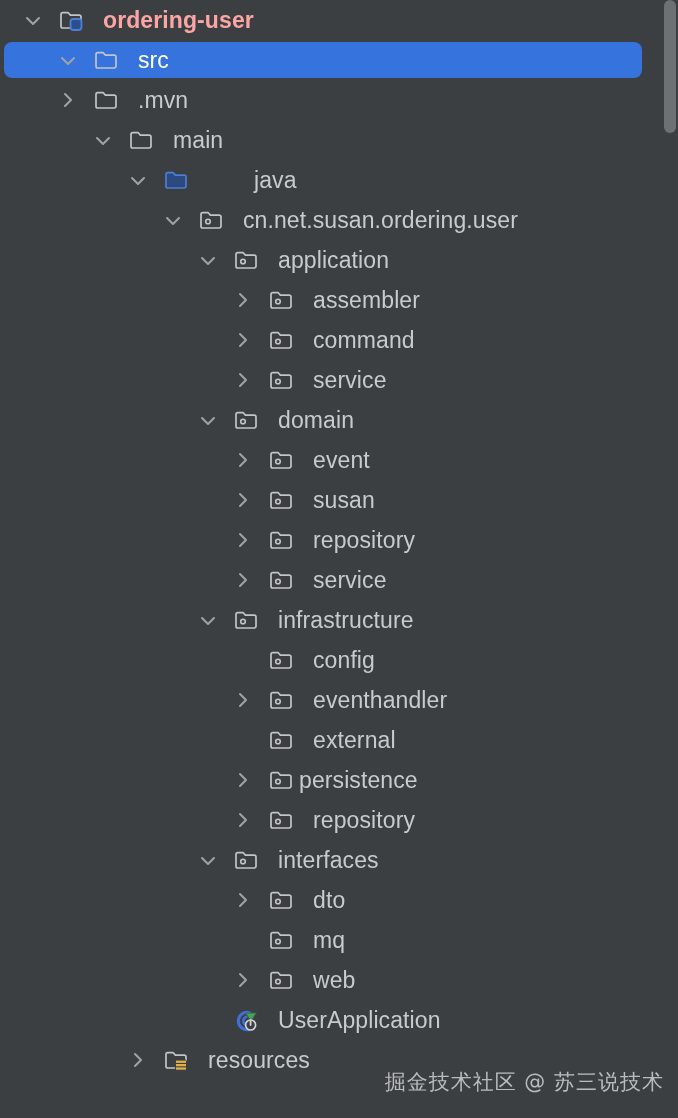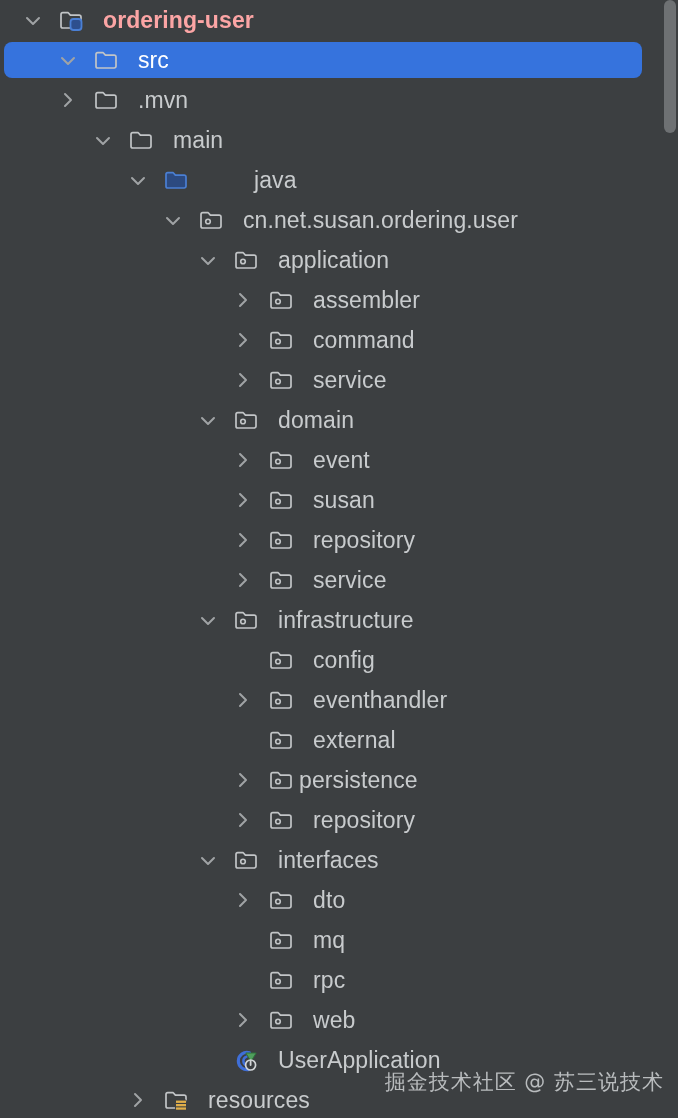--- a/index.html
+++ b/index.html
@@ -426,29 +426,20 @@
       <div class="row" style="height: 40px;">
         <span class="icon" style="left: 268px;">
           <svg width="25" height="25" viewBox="0 0 25 25">
             <path d="M2 6.5 A1.8 1.8 0 0 1 3.8 4.7 H9.2 L11.4 7.1 H20.2 A1.8 1.8 0 0 1 22 8.9 V18.2 A1.8 1.8 0 0 1 20.2 20 H3.8 A1.8 1.8 0 0 1 2 18.2 Z" fill="none" stroke="#c2c5c7" stroke-width="1.7" stroke-linejoin="round"></path>
             <circle cx="9" cy="13.5" r="2.3" fill="none" stroke="#c2c5c7" stroke-width="1.6"></circle>
           </svg>
         </span>
         <span class="label" style="left: 313px;">mq</span>
       </div>
       <div class="row" style="height: 40px;">
-        <span class="icon" style="left: 268px;">
-          <svg width="25" height="25" viewBox="0 0 25 25">
-            <path d="M2 6.5 A1.8 1.8 0 0 1 3.8 4.7 H9.2 L11.4 7.1 H20.2 A1.8 1.8 0 0 1 22 8.9 V18.2 A1.8 1.8 0 0 1 20.2 20 H3.8 A1.8 1.8 0 0 1 2 18.2 Z" fill="none" stroke="#c2c5c7" stroke-width="1.7" stroke-linejoin="round"></path>
-            <circle cx="9" cy="13.5" r="2.3" fill="none" stroke="#c2c5c7" stroke-width="1.6"></circle>
-          </svg>
-        </span>
-        <span class="label" style="left: 313px;">rpc</span>
-      </div>
-      <div class="row" style="height: 40px;">
         <span class="chev" style="left: 230px;">
           <svg width="20" height="20" viewBox="0 0 20 20">
             <path d="M7 4 L13 10 L7 16" fill="none" stroke="#a0a3a5" stroke-width="2" stroke-linecap="round" stroke-linejoin="round"></path>
           </svg>
         </span>
         <span class="icon" style="left: 268px;">
           <svg width="25" height="25" viewBox="0 0 25 25">
             <path d="M2 6.5 A1.8 1.8 0 0 1 3.8 4.7 H9.2 L11.4 7.1 H20.2 A1.8 1.8 0 0 1 22 8.9 V18.2 A1.8 1.8 0 0 1 20.2 20 H3.8 A1.8 1.8 0 0 1 2 18.2 Z" fill="none" stroke="#c2c5c7" stroke-width="1.7" stroke-linejoin="round"></path>
             <circle cx="9" cy="13.5" r="2.3" fill="none" stroke="#c2c5c7" stroke-width="1.6"></circle>
           </svg>

